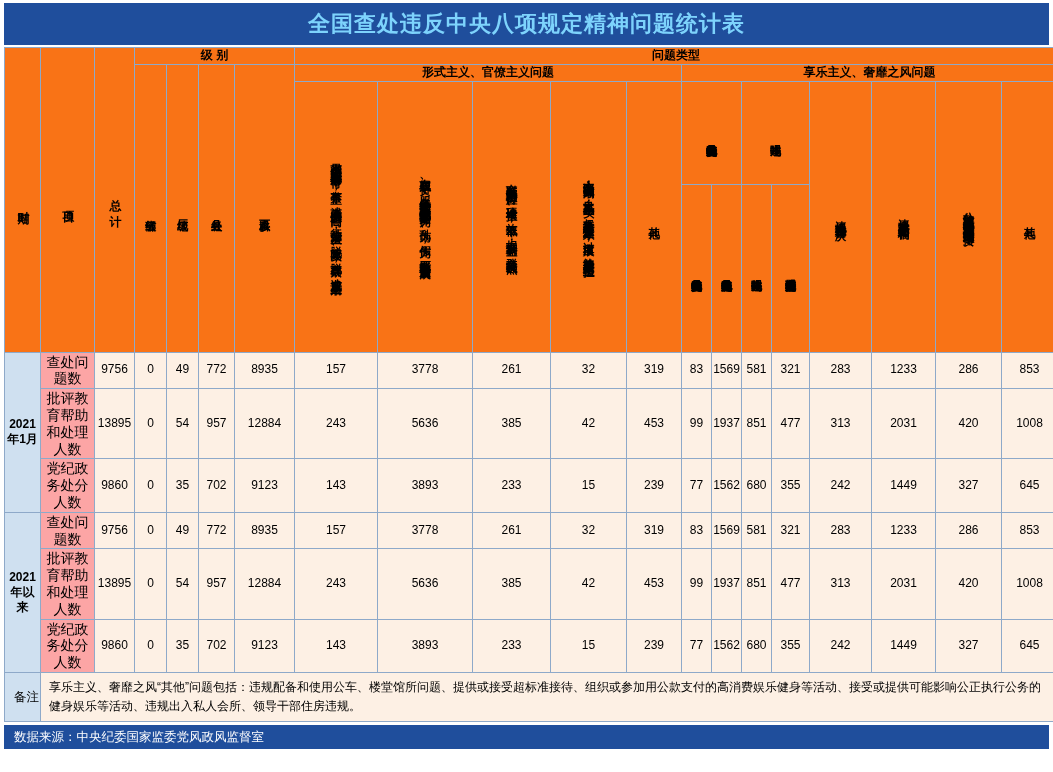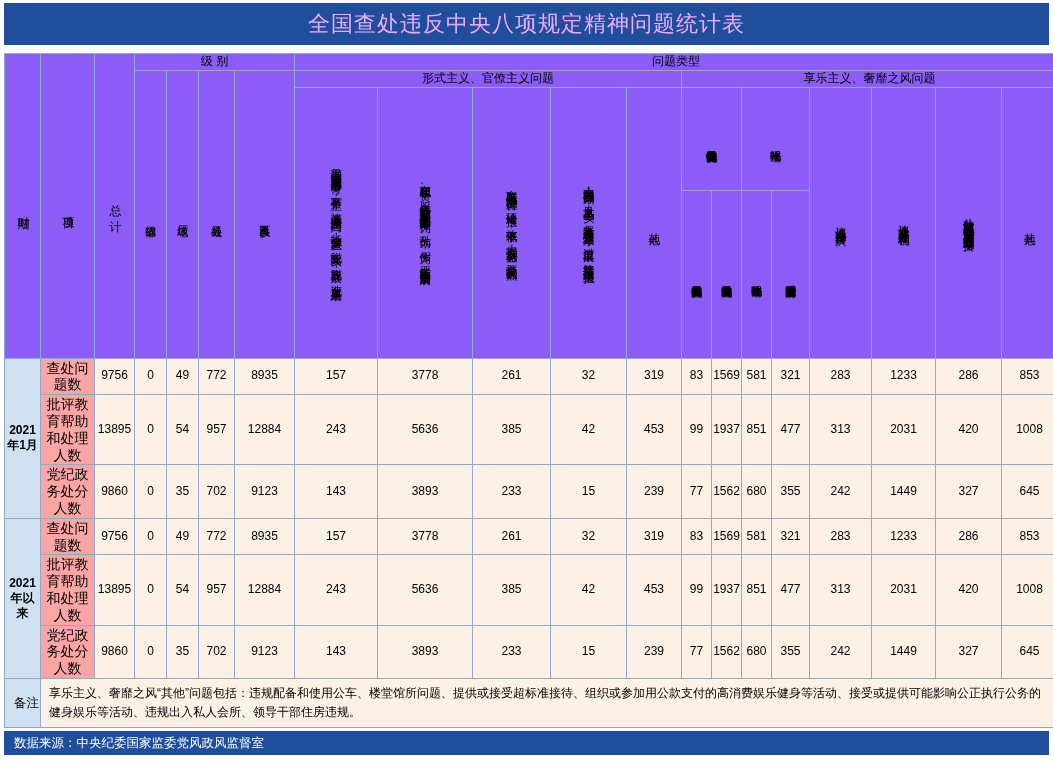--- a/index.html
+++ b/index.html
@@ -6,33 +6,33 @@
   body{
     width:1053px;height:772px;
     background:#ffffff;
     font-family:"Liberation Sans","DejaVu Sans",sans-serif;
     color:#000;
     overflow:hidden;
   }
   .wrap{width:1053px;height:772px;position:relative;box-sizing:border-box;padding:0 4px;}
   .title-bar{
     height:40px;display:flex;align-items:center;justify-content:center;
-    background:#1f4e9c;color:#f0abfc;font-size:22px;font-weight:normal;letter-spacing:1px;
-    margin:3px 0 8px 0;
+    background:#1f4e9c;color:#7dd3fc;font-size:22px;font-weight:bold;letter-spacing:1px;
+    margin:3px 0 2px 0;
     border:1px solid #1f4e9c;
   }
   table{border-collapse:collapse;width:1045px;table-layout:fixed;}
   td,th{
     border:1px solid #8ea9c9;
     text-align:center;vertical-align:middle;
     font-size:11px;line-height:1.15;
     padding:1px;
     word-break:break-all;
   }
-  .hdr{background:#8b5cf6;font-weight:normal;font-size:12px;}
+  .hdr{background:#f97316;font-weight:bold;font-size:12px;}
   .hdr-vert{
     writing-mode:vertical-rl;
     text-orientation:upright;
     letter-spacing:1px;
     margin:0 auto;
     white-space:normal;
     max-height:268px;
     font-size:11.5px;
     line-height:1.25;
   }

